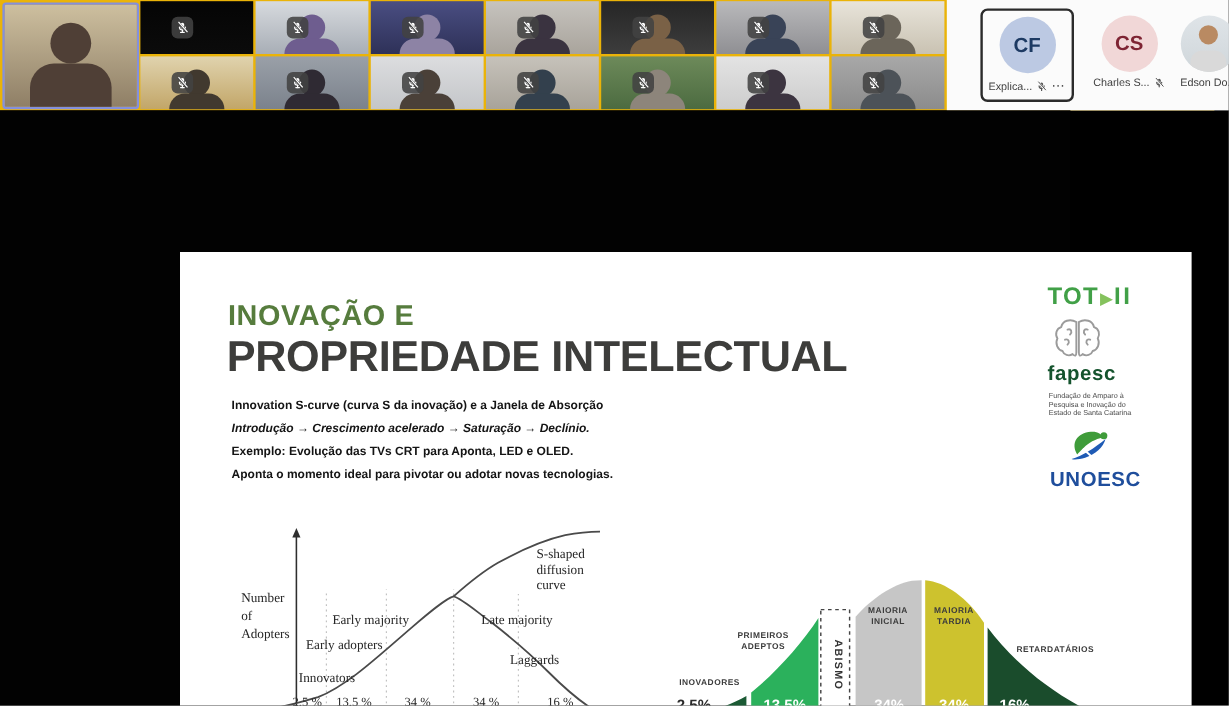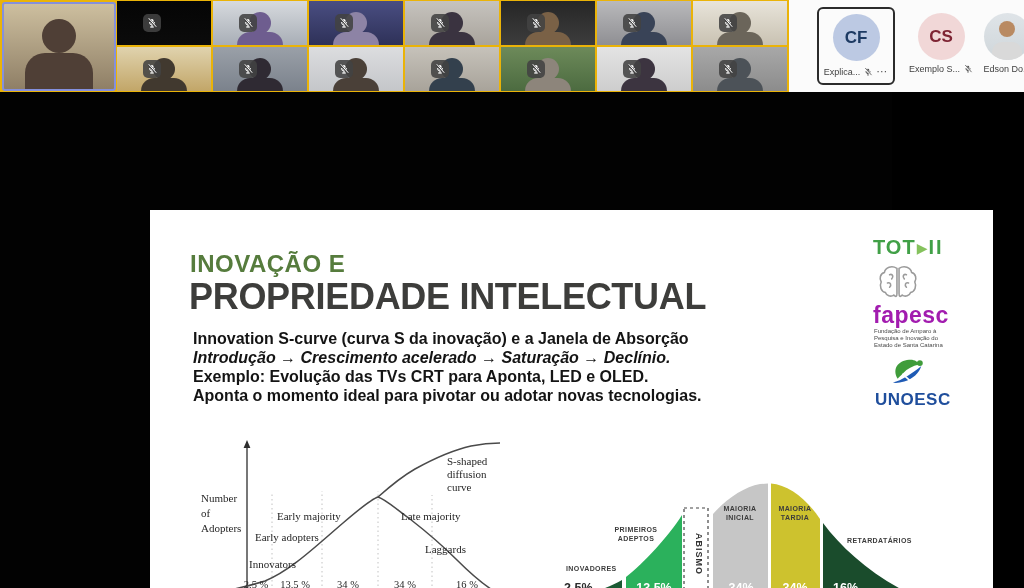--- a/index.html
+++ b/index.html
@@ -43,30 +43,30 @@
             border-radius:10px 10px 0 0;background:#d9d9d9;}
   .mini-mic svg{width:10px;height:10px;display:block;}
   .more-dots{font-size:11px;color:#555;letter-spacing:1px;}
 
   
   .content{position:absolute;left:0;top:92px;width:892px;height:496px;background:#020202;}
   .slide{position:absolute;left:150px;top:118px;width:843px;height:470px;background:#fff;}
 
   .title1{position:absolute;left:40px;top:40px;font-size:24px;font-weight:bold;color:#567c3d;letter-spacing:.5px;}
   .title2{position:absolute;left:39px;top:66px;font-size:36px;font-weight:bold;color:#3d3d3b;letter-spacing:-.3px;}
-  .body-text{position:absolute;left:43px;top:119px;font-size:16px;font-weight:bold;color:#141414;line-height:19px;}
+  .body-text{position:absolute;left:43px;top:119px;font-size:10px;font-weight:bold;color:#141414;line-height:19px;}
   .body-text .italic{font-style:italic;}
 
   
   .totvs{position:absolute;left:723px;top:26px;display:flex;align-items:center;}
   .totvs-t{font-weight:bold;font-size:20px;color:#41a047;letter-spacing:1px;}
   .totvs-play{color:#85c25d;font-size:14px;margin:0 1px;}
   .totvs-ii{font-weight:bold;font-size:20px;color:#41a047;letter-spacing:2px;}
   .fapesc-brain{position:absolute;left:727px;top:54px;width:42px;height:36px;}
-  .fapesc-name{position:absolute;left:723px;top:92px;font-size:23px;font-weight:bold;color:#a21caf;letter-spacing:.5px;}
+  .fapesc-name{position:absolute;left:723px;top:92px;font-size:17px;font-weight:bold;color:#14532d;letter-spacing:.5px;}
   .fapesc-tagline{position:absolute;left:724px;top:118px;font-size:6px;color:#4a4a4a;line-height:7px;}
   .unoesc-icon{position:absolute;left:740px;top:146px;width:38px;height:34px;}
   .unoesc-name{position:absolute;left:725px;top:180px;font-size:17px;font-weight:bold;color:#1f4e9c;letter-spacing:.5px;}
 
   
   .left-chart{position:absolute;left:35px;top:225px;}
   .left-chart text{font-family:"Liberation Serif",serif;fill:#262626;}
   .right-chart{position:absolute;left:386px;top:248px;}
   .right-chart text{font-family:"Liberation Sans",sans-serif;}
   .seg-label{font-size:7px;font-weight:bold;fill:#3c3c3c;letter-spacing:.4px;}
@@ -322,21 +322,21 @@
             <line x1="5.5" y1="2.5" x2="20.5" y2="19.5" stroke="#555" stroke-width="2"></line>
             </svg>
         </span>
         <span class="more-dots">⋯</span>
       </div>
     </div>
 
     <div class="audio-tile" id="cs-tile">
       <div class="initials-circle" style="background: rgb(241, 215, 215); color: rgb(126, 36, 51);">CS</div>
       <div class="label-row">
-        <span>Exemplo S...</span>
+        <span>Charles S...</span>
         <span class="mini-mic">
           <svg viewBox="0 0 24 24">
               <g fill="none" stroke="#555" stroke-width="2.4" stroke-linecap="round">
             <path d="M12 4a3 3 0 0 1 3 3v4a3 3 0 0 1-6 0V7a3 3 0 0 1 3-3z" fill="#555" stroke="none"></path>
             <path d="M7 11a5 5 0 0 0 10 0"></path>
                 <path d="M12 16v4"></path>
               </g>
             <line x1="5" y1="3" x2="20" y2="20" stroke="#fbfbfb" stroke-width="4"></line>
             <line x1="5.5" y1="2.5" x2="20.5" y2="19.5" stroke="#555" stroke-width="2"></line>
             </svg>

